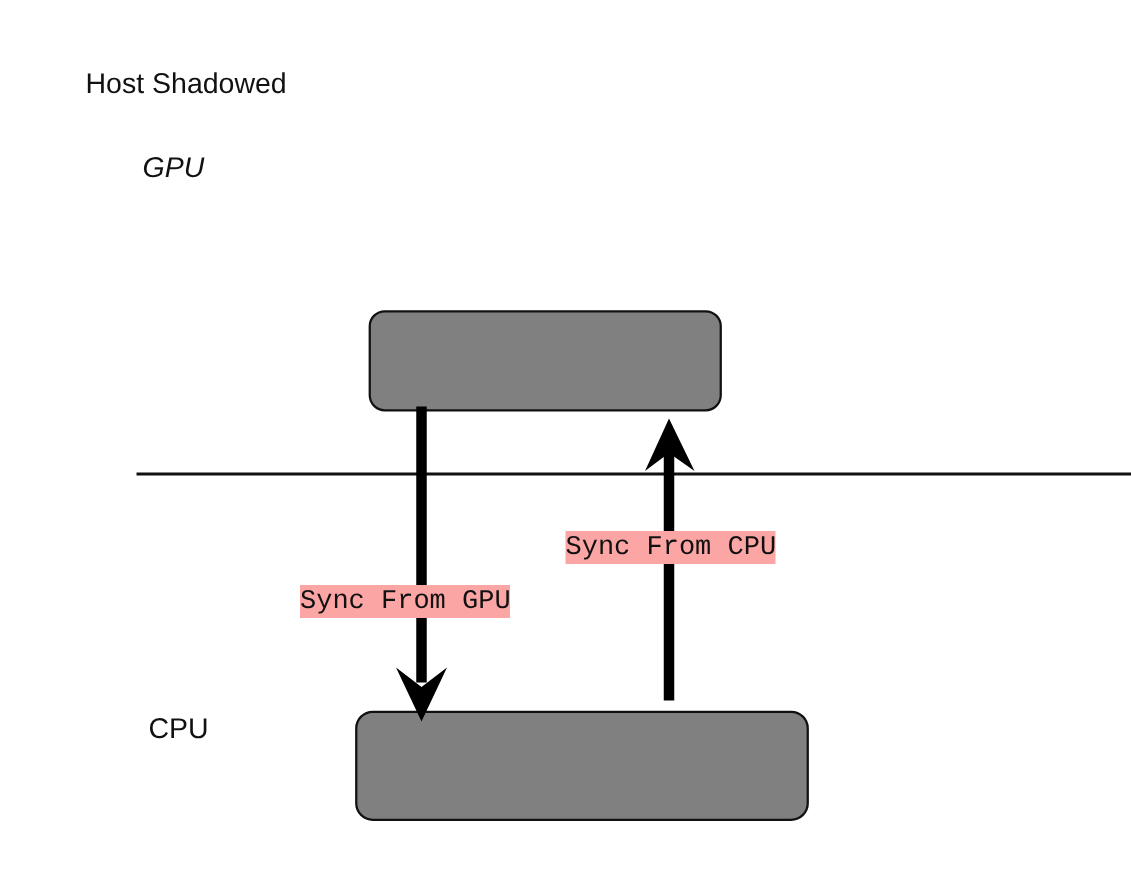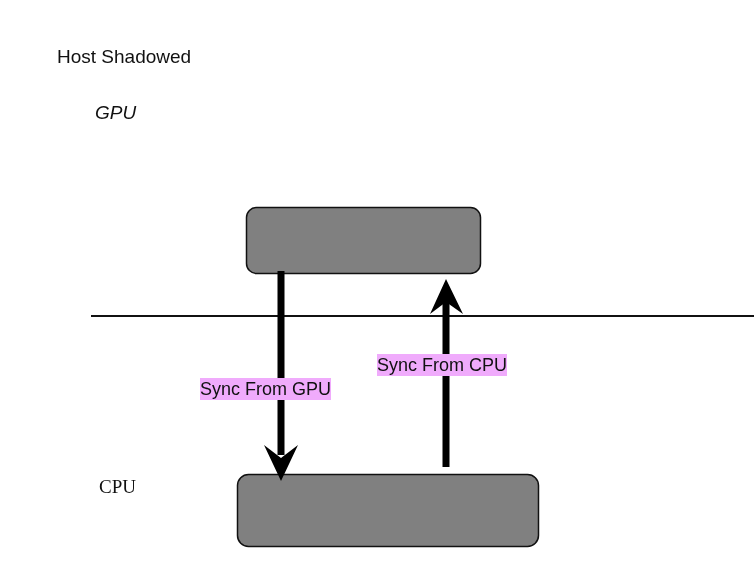--- a/index.html
+++ b/index.html
@@ -20,28 +20,29 @@
       font-size: 19px;
       line-height: 1;
       white-space: nowrap;
       color: #111111;
     }
     .arrow-label {
       position: absolute;
       font-size: 18px;
       line-height: 1;
       white-space: nowrap;
-      background: #f0abfc;
+      background: #fca5a5;
       padding: 2px 0;
       color: #111111;
+      font-family: Liberation Mono, monospace;
     }
     #title { left: 29px; top: 47px; margin-left: 28px; }
     #gpu-label { left: 95px; top: 103px; font-style: italic; }
-    #cpu-label { left: 99px; top: 477px; font-family: Liberation Serif, serif; }
-    #sync-gpu-label { left: 200px; top: 378px; }
+    #cpu-label { left: 99px; top: 477px; }
+    #sync-gpu-label { left: 200px; top: 390px; }
     #sync-cpu-label { left: 377px; top: 354px; }
     svg.diagram {
       position: absolute;
       left: 0;
       top: 0;
     }
   </style>
 </head>
 <body>
 

